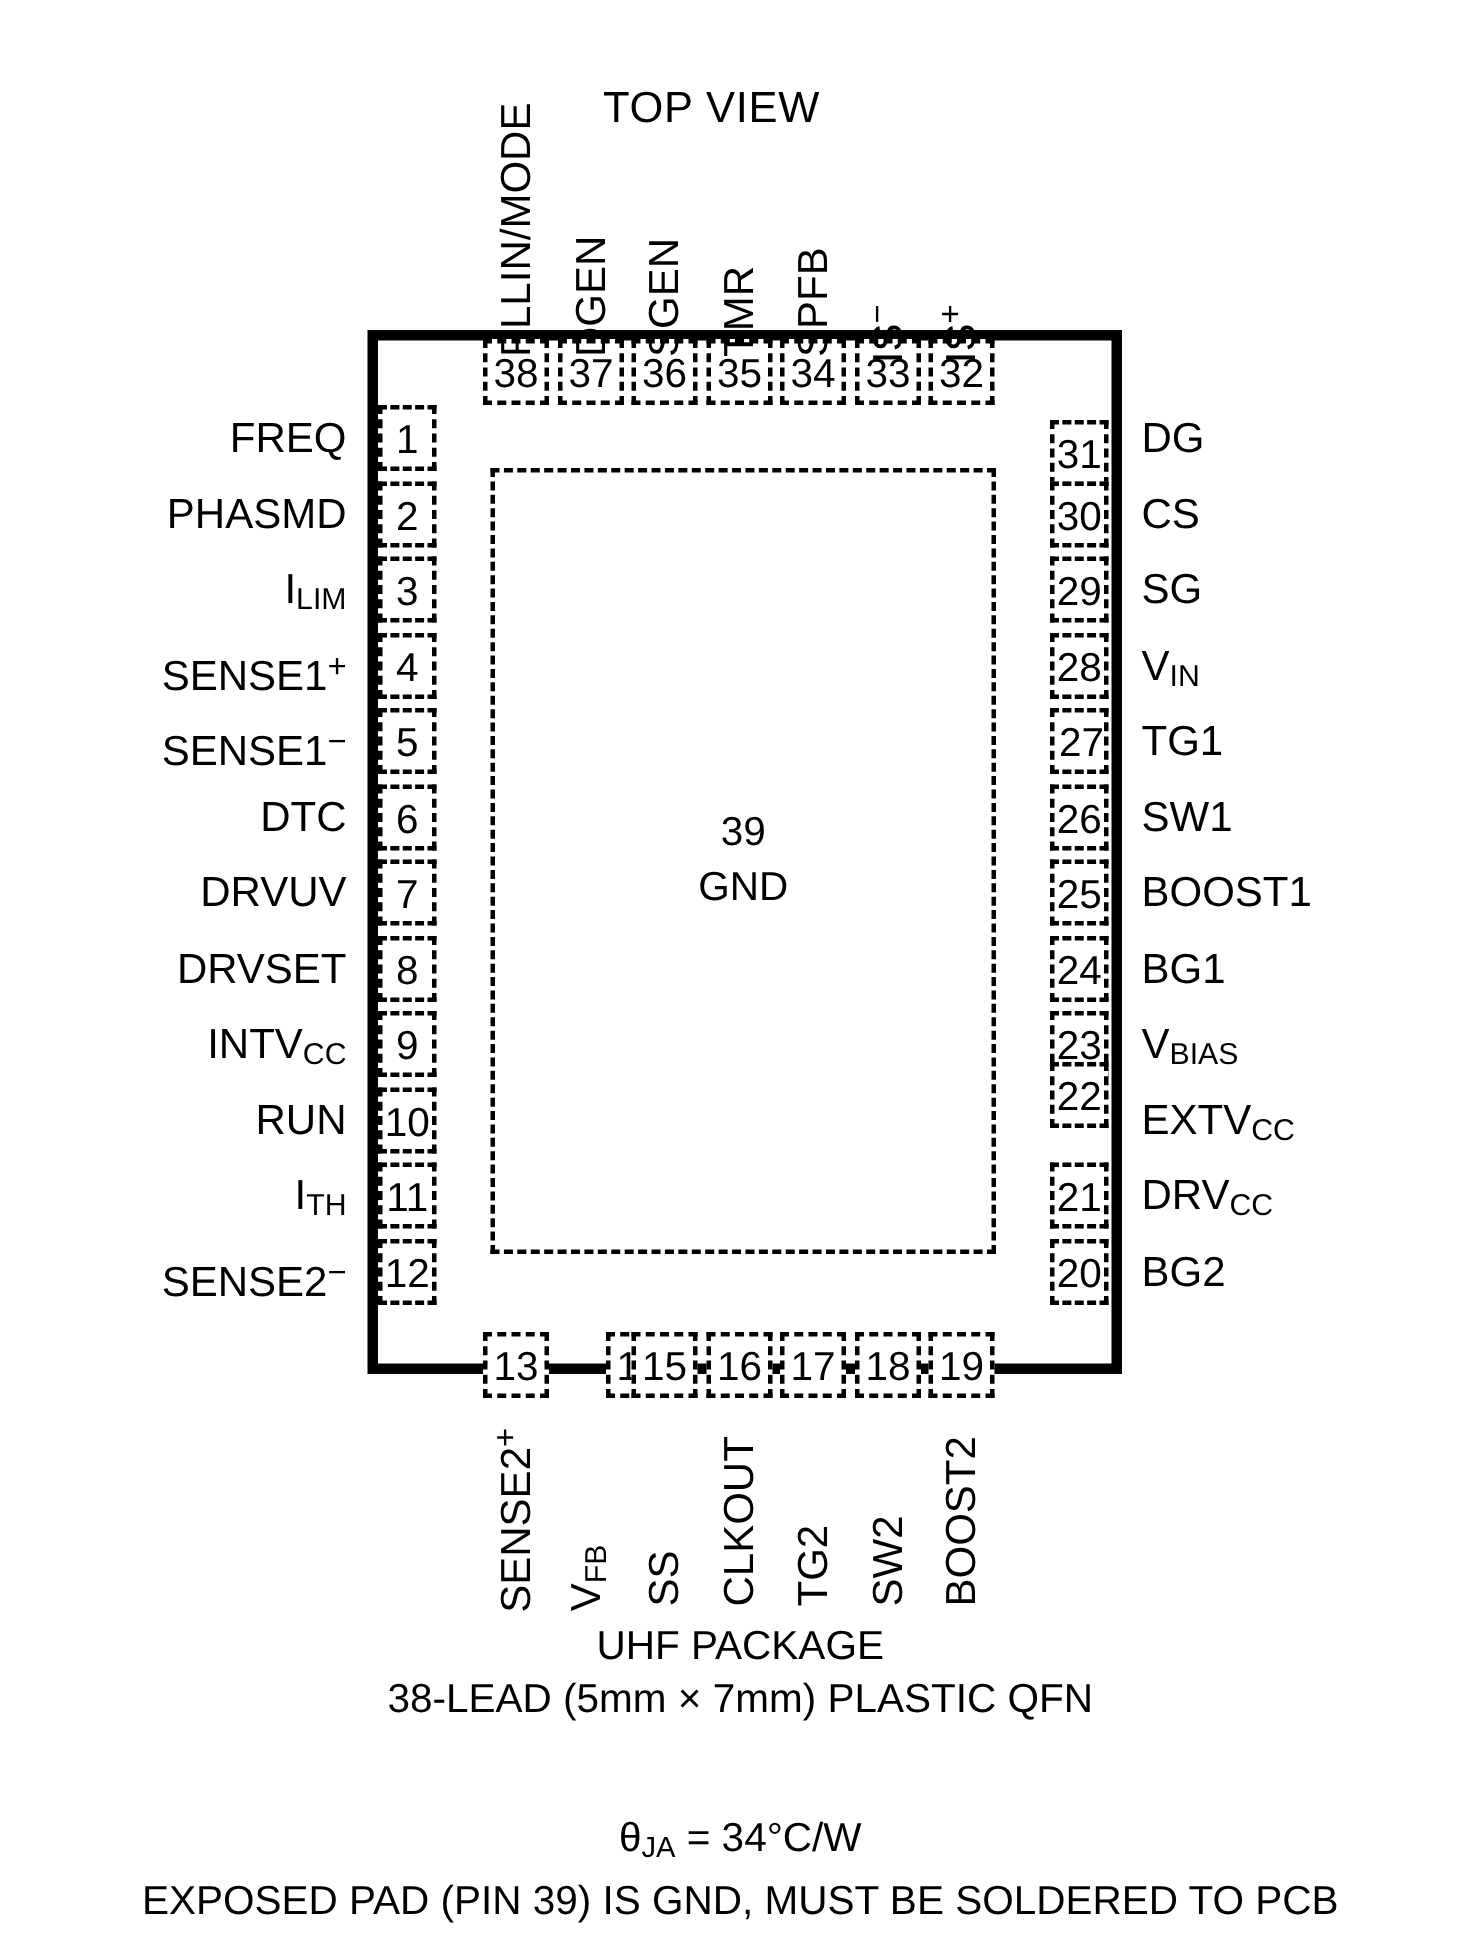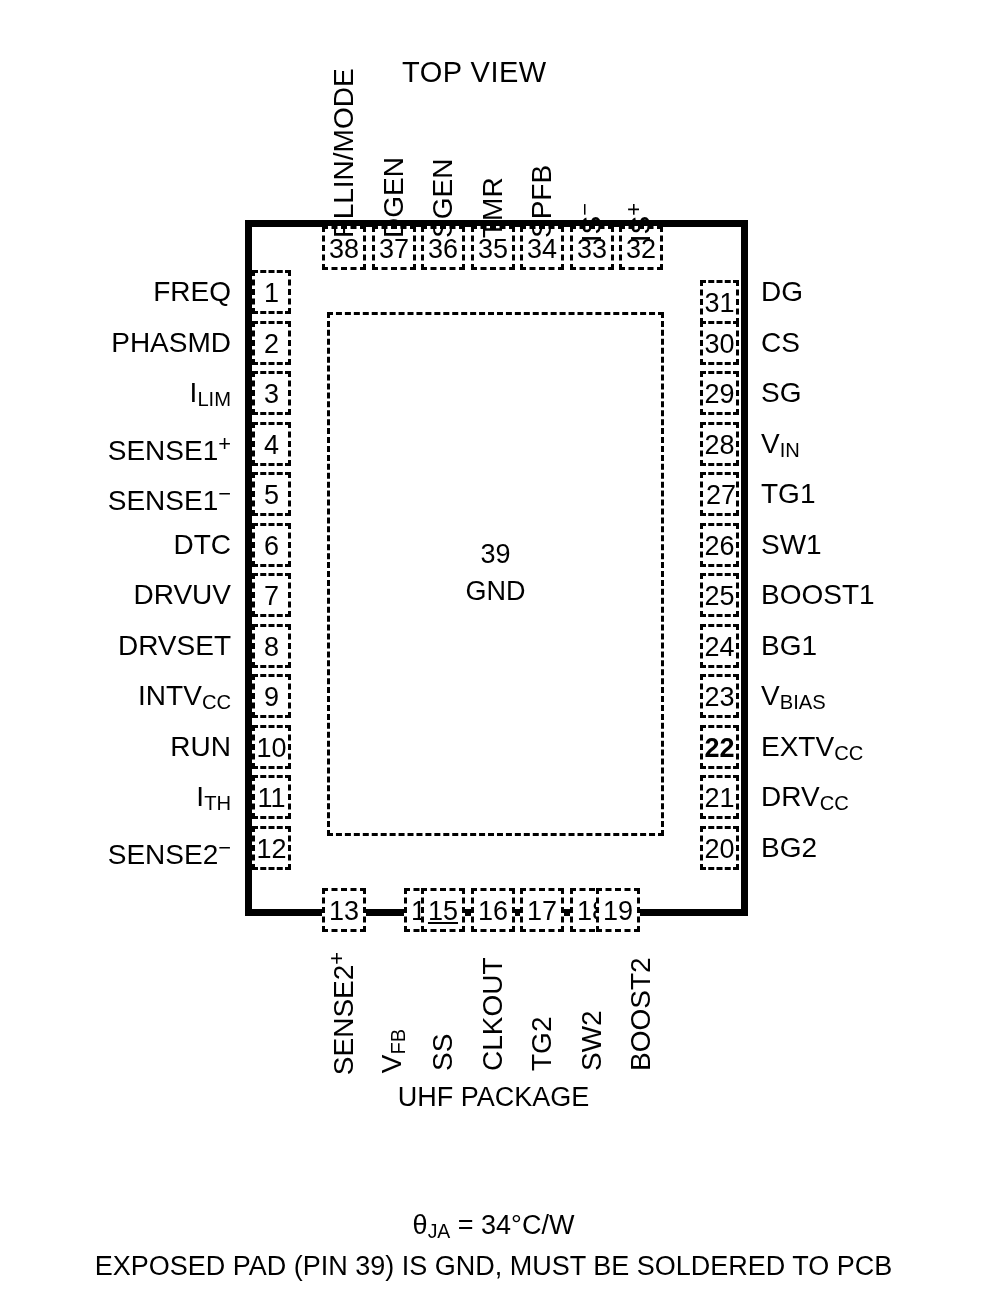--- a/index.html
+++ b/index.html
@@ -178,21 +178,21 @@
       <div class="pin-box side" style="left: 700px; top: 472px; text-align: right;">27</div>
       <div class="pin-label right" style="top: 472px;"><span>TG1</span></div>
       <div class="pin-box side" style="left: 700px; top: 523px;">26</div>
       <div class="pin-label right" style="top: 523px;"><span>SW1</span></div>
       <div class="pin-box side" style="left: 700px; top: 573px;">25</div>
       <div class="pin-label right" style="top: 573px;"><span>BOOST1</span></div>
       <div class="pin-box side" style="left: 700px; top: 624px;">24</div>
       <div class="pin-label right" style="top: 624px;"><span>BG1</span></div>
       <div class="pin-box side" style="left: 700px; top: 674px;">23</div>
       <div class="pin-label right" style="top: 674px;"><span>V</span><sub>BIAS</sub></div>
-      <div class="pin-box side" style="left: 700px; top: 725px; font-weight: bold;">22</div>
+      <div class="pin-box side" style="left: 700px; top: 708px;">22</div>
       <div class="pin-label right" style="top: 725px;"><span>EXTV</span><sub>CC</sub></div>
       <div class="pin-box side" style="left: 700px; top: 775px;">21</div>
       <div class="pin-label right" style="top: 775px;"><span>DRV</span><sub>CC</sub></div>
       <div class="pin-box side" style="left: 700px; top: 826px;">20</div>
       <div class="pin-label right" style="top: 826px;"><span>BG2</span></div>
       <div class="pin-box updown" style="left: 322px; top: 226px;">38</div>
       <div class="pin-label vert" style="left: 358px; top: 210px;"><span>PLLIN/MODE</span></div>
       <div class="pin-box updown" style="left: 372px; top: 226px;">37</div>
       <div class="pin-label vert" style="left: 408px; top: 210px;"><span>DGEN</span></div>
       <div class="pin-box updown" style="left: 421px; top: 226px;">36</div>
@@ -202,34 +202,35 @@
       <div class="pin-box updown" style="left: 520px; top: 226px;">34</div>
       <div class="pin-label vert" style="left: 556px; top: 210px;"><span>SPFB</span></div>
       <div class="pin-box updown" style="left: 570px; top: 226px;">33</div>
       <div class="pin-label vert" style="left: 606px; top: 210px;"><span>IS</span><sup>−</sup></div>
       <div class="pin-box updown" style="left: 619px; top: 226px;">32</div>
       <div class="pin-label vert" style="left: 655px; top: 210px;"><span>IS</span><sup>+</sup></div>
       <div class="pin-box updown" style="left: 322px; top: 888px;">13</div>
       <div class="pin-label vert" style="left: 358px; top: 1043px;"><span>SENSE2</span><sup>+</sup></div>
       <div class="pin-box updown" style="left: 372px; top: 888px; margin-left: 32px;">14</div>
       <div class="pin-label vert" style="left: 408px; top: 1043px;"><span>V</span><sub>FB</sub></div>
-      <div class="pin-box updown" style="left: 421px; top: 888px; text-decoration: underline;">15</div>
+      <div class="pin-box updown" style="left: 421px; top: 888px;">15</div>
       <div class="pin-label vert" style="left: 457px; top: 1043px;"><span>SS</span></div>
       <div class="pin-box updown" style="left: 471px; top: 888px;">16</div>
       <div class="pin-label vert" style="left: 507px; top: 1043px;"><span>CLKOUT</span></div>
       <div class="pin-box updown" style="left: 520px; top: 888px;">17</div>
       <div class="pin-label vert" style="left: 556px; top: 1043px;"><span>TG2</span></div>
       <div class="pin-box updown" style="left: 570px; top: 888px;">18</div>
       <div class="pin-label vert" style="left: 606px; top: 1043px;"><span>SW2</span></div>
-      <div class="pin-box updown" style="left: 596px; top: 888px;">19</div>
+      <div class="pin-box updown" style="left: 619px; top: 888px;">19</div>
       <div class="pin-label vert" style="left: 655px; top: 1043px;"><span>BOOST2</span></div>
     </div>
 
   <div class="caption caption-package">
     <div>UHF PACKAGE</div>
+    <div>38-LEAD (5mm × 7mm) PLASTIC QFN</div>
   </div>
 
   <div class="caption caption-thermal">
     <div><span>θ</span><sub>JA</sub><span> = 34°C/W</span></div>
     <div>EXPOSED PAD (PIN 39) IS GND, MUST BE SOLDERED TO PCB</div>
   </div>
 
 </div>
 
 </body></html>

